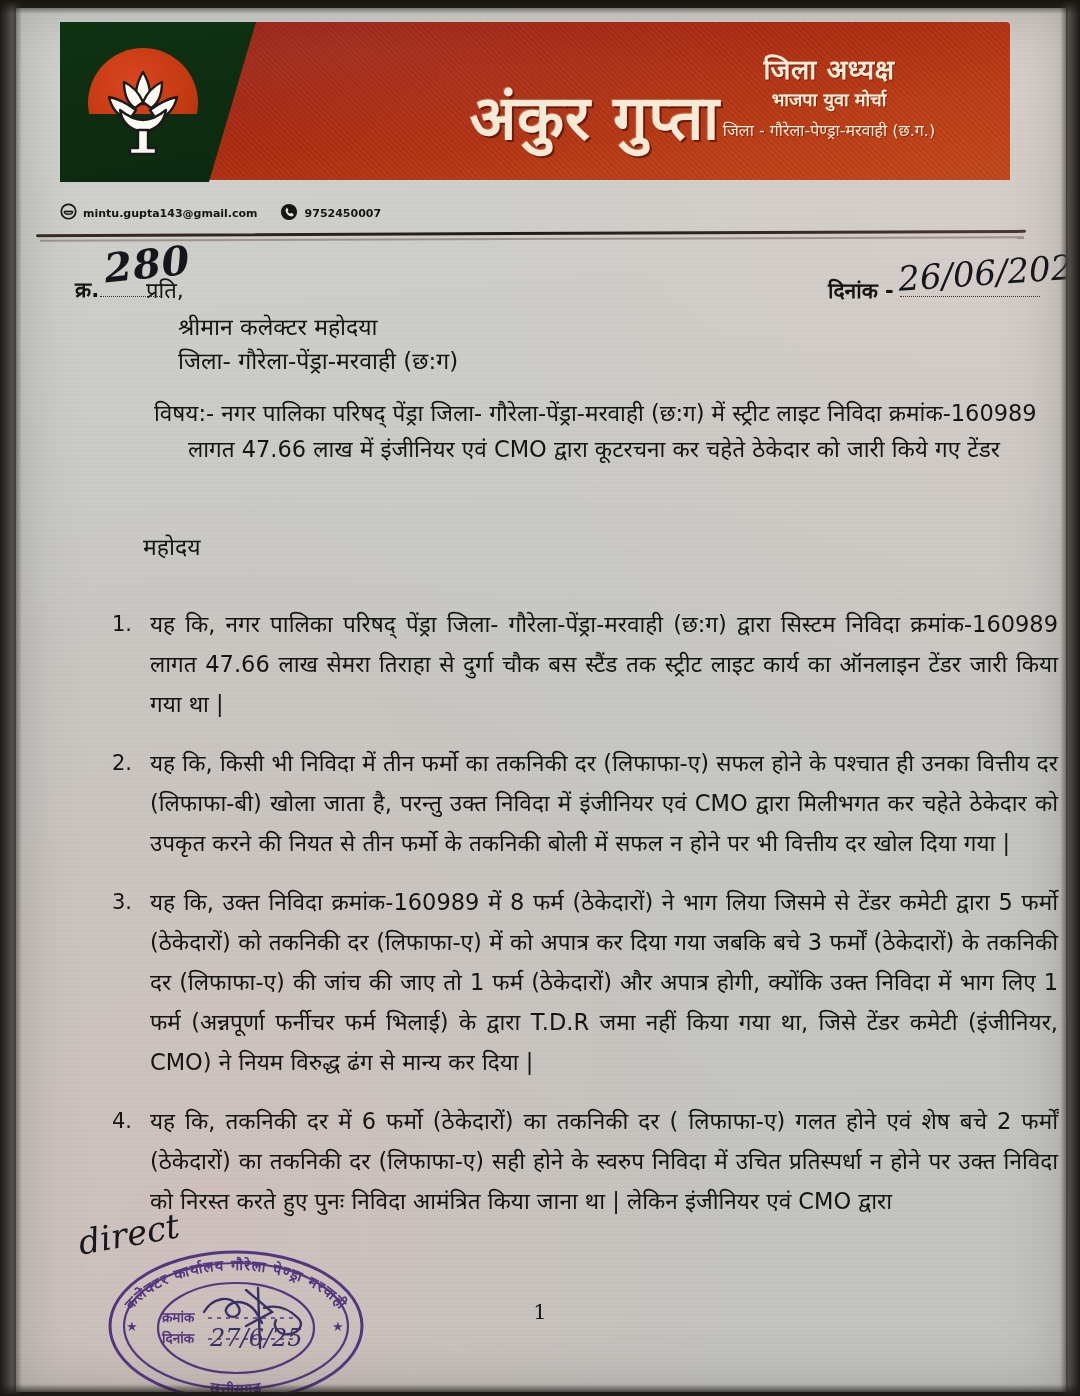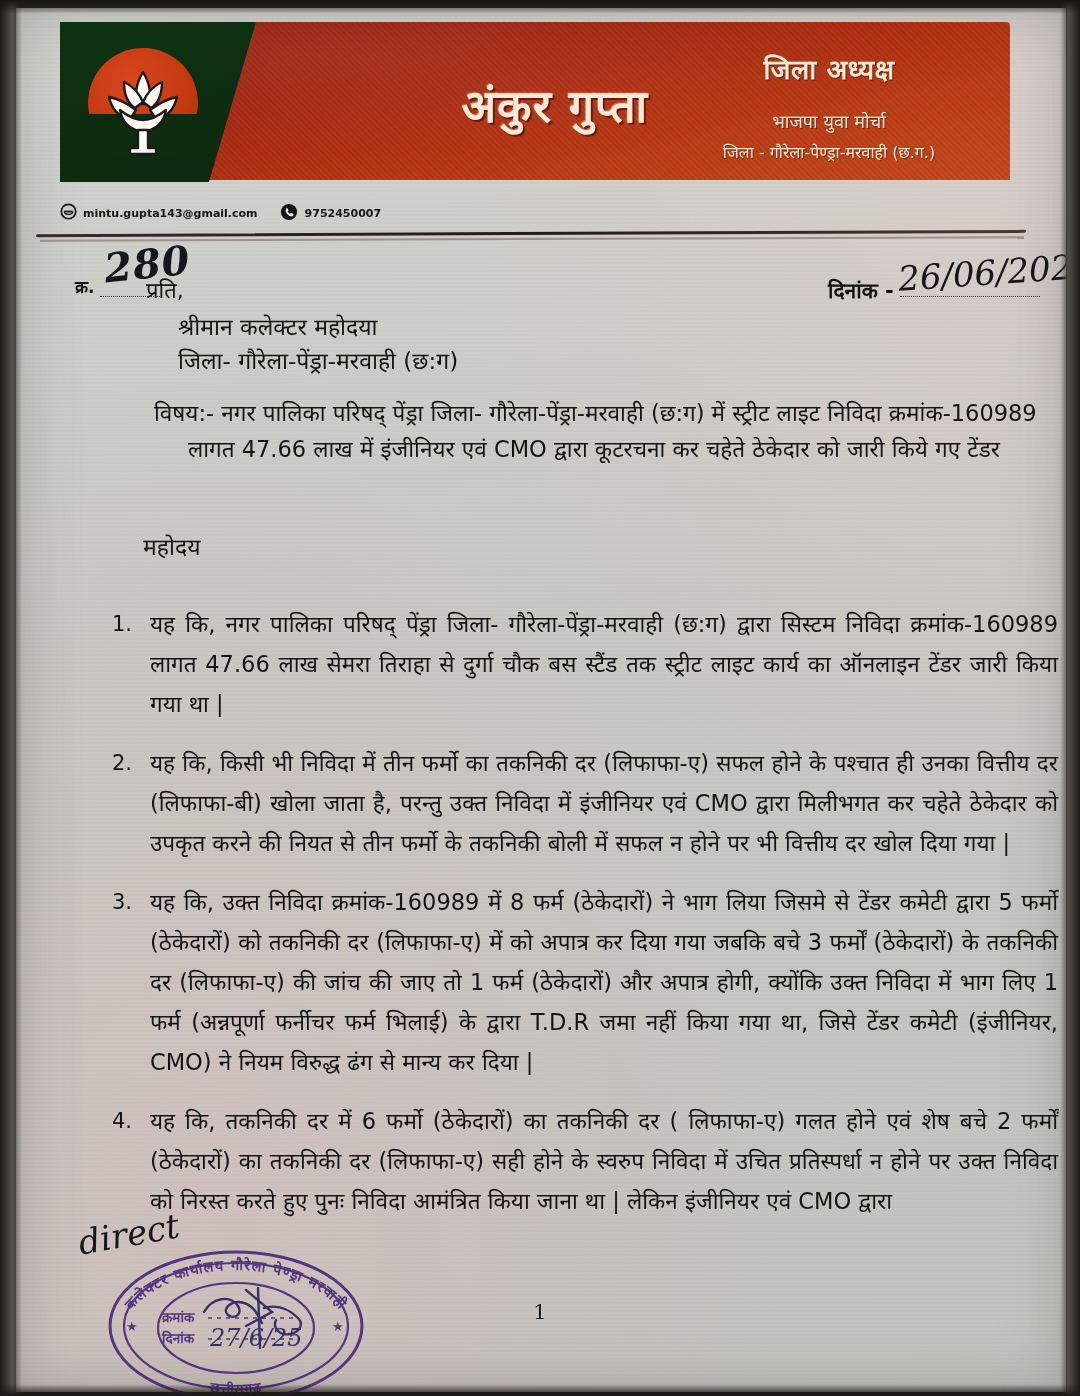--- a/index.html
+++ b/index.html
@@ -63,28 +63,28 @@
     position:absolute;left:28px;top:26px;width:110px;height:110px;border-radius:50%;
     background:radial-gradient(circle at 40% 32%, #d9451f 0%, #c2390f 60%, #9d2c0c 100%);
   }
   .lotus-circle:after{
     content:"";position:absolute;left:-2px;bottom:-2px;width:114px;height:46px;
     background:#0d2c10;border-bottom-left-radius:60px;border-bottom-right-radius:60px;
   }
   .lotus{position:absolute;left:40px;top:42px;width:86px;height:92px;}
   .lh-name{
     position:absolute;left:330px;top:52px;width:330px;
-    text-align:center;color:#f4ead6;
+    text-align:right;color:#f4ead6;
     font-family:"DejaVu Sans","Liberation Sans",sans-serif;
-    font-weight:bold;font-size:45px;letter-spacing:1px;
+    font-weight:bold;font-size:61px;letter-spacing:1px;
     text-shadow:2px 2px 0 rgba(70,10,5,.65), -1px -1px 0 rgba(255,230,190,.25);
   }
   .lh-right{position:absolute;right:26px;top:28px;width:310px;text-align:center;color:#f6ecd6;}
   .lh-desig{font-weight:bold;font-size:27px;letter-spacing:.5px;text-shadow:1px 1px 0 rgba(70,10,5,.6);}
-  .lh-morcha{font-size:18px;margin-top:22px;text-shadow:1px 1px 0 rgba(70,10,5,.5);}
+  .lh-morcha{font-size:18px;margin-top:0;text-shadow:1px 1px 0 rgba(70,10,5,.5);font-weight:bold;}
   .lh-dist{font-size:16px;margin-top:8px;text-shadow:1px 1px 0 rgba(70,10,5,.5);}
 
   .contactbar{
     position:absolute;left:60px;top:196px;width:950px;height:34px;
     display:flex;align-items:center;gap:12px;
     color:#151515;font-size:11px;font-weight:bold;
   }
   .cb-item{display:flex;align-items:center;gap:6px;white-space:nowrap;}
   .cb-ico{display:inline-block;}
   .rule{
@@ -100,21 +100,21 @@
   
   .body-area{
     position:absolute;left:0;top:0;width:1080px;height:1396px;
     color:#141414;
   }
   .hnd{
     font-family:"DejaVu Serif","Liberation Serif",serif;
     color:#1a1a20;
   }
   .krank{
-    position:absolute;left:75px;top:275px;font-size:17px;font-weight:bold;
+    position:absolute;left:75px;top:275px;font-size:21px;font-weight:bold;
   }
   .krank-line{position:absolute;left:100px;top:296px;width:62px;border-bottom:1.5px dotted #333;}
   .krank-num{
     position:absolute;left:104px;top:240px;font-size:40px;
     font-family:"DejaVu Serif","Liberation Serif",serif;
     font-style:italic;font-weight:bold;color:#16161c;
     transform:rotate(-6deg);letter-spacing:1px;
   }
   .prati{position:absolute;left:146px;top:274px;font-size:22px;}
   .rcp1{position:absolute;left:178px;top:310px;font-size:23px;}

